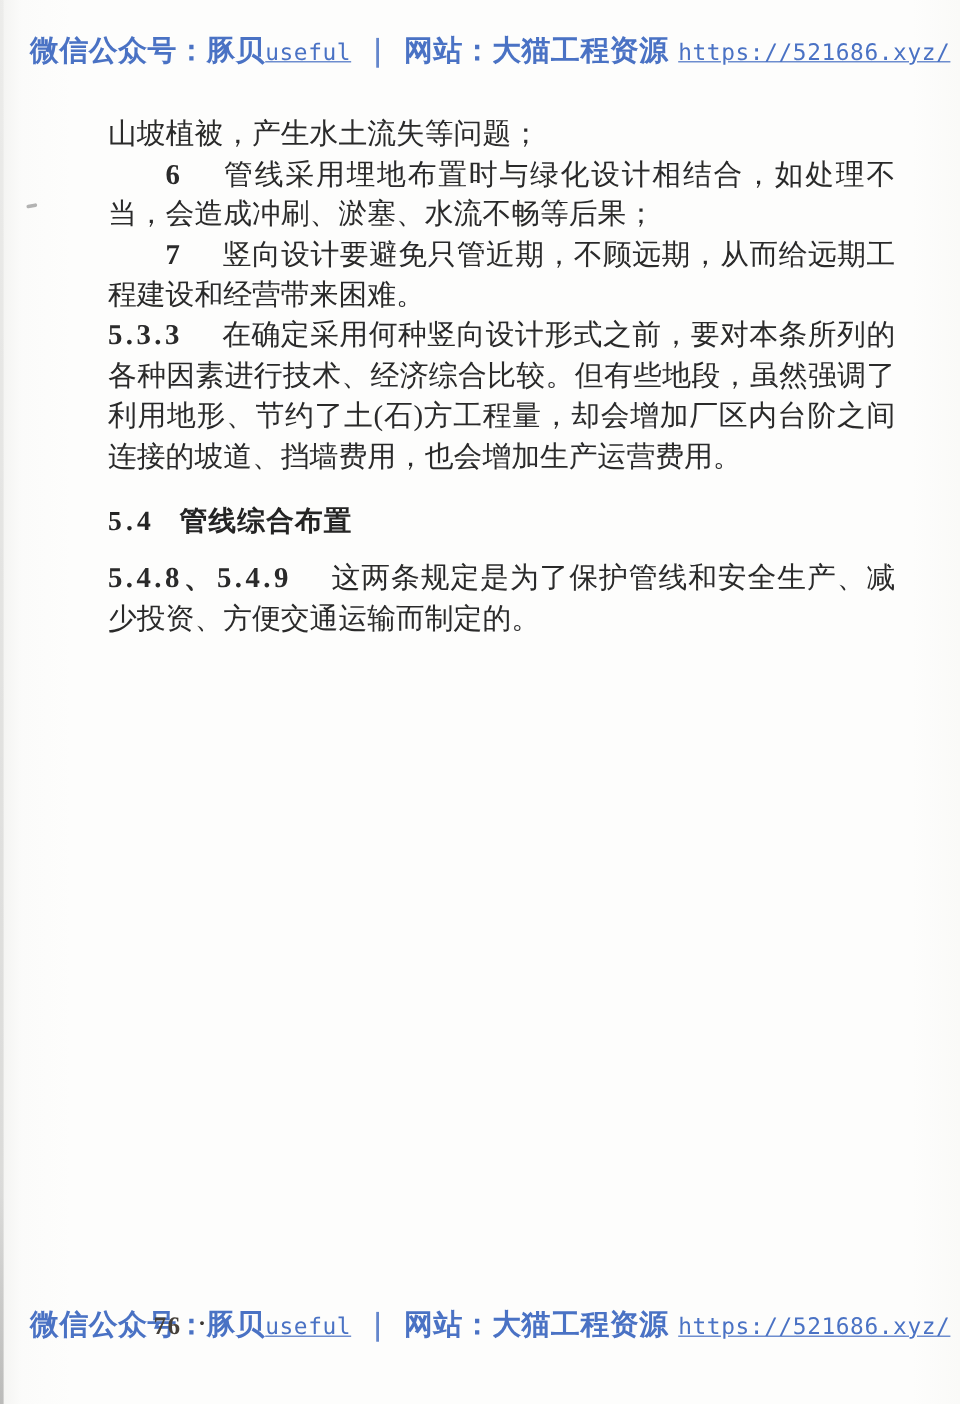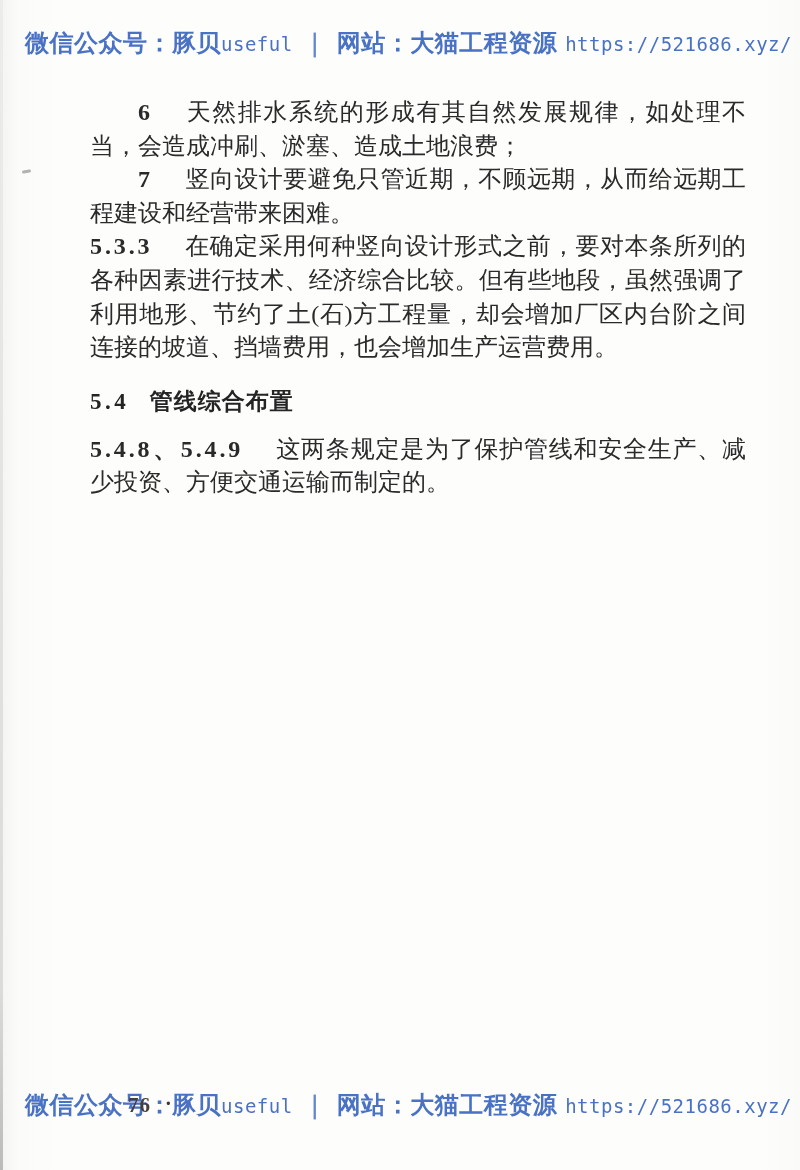--- a/index.html
+++ b/index.html
@@ -29,20 +29,21 @@
     letter-spacing: 0.5px;
     user-select: none;
   }
   .watermark.header { top: 26px; }
   .watermark.footer { top: 1088px; }
   .watermark .cjk { font-family: "Liberation Serif", "DejaVu Serif", serif; font-weight: bold; }
   .watermark .mono {
     font-family: "DejaVu Sans Mono", "Liberation Mono", monospace;
     font-size: 19px;
     letter-spacing: 0.5px;
+    text-decoration: underline;
   }
   .watermark .sep { margin: 0 10px; opacity: 0.85; }
   .watermark .url { margin-left: 8px; }
 
   
   .page-number {
     position: absolute; left: 128px; top: 1093px;
     color: #45403a; font-size: 21px; font-weight: bold;
     font-family: "Liberation Serif", "DejaVu Serif", serif;
     letter-spacing: 1px;
@@ -93,22 +94,23 @@
 
   <div class="watermark header">
     <span class="cjk">微信公众号：豚贝</span><span class="mono">useful</span><span class="cjk sep">｜</span><span class="cjk">网站：大猫工程资源</span><span class="mono url">https://521686.xyz/</span>
   </div>
 
   <div class="artifact-dash"></div>
   <div class="edge-left"></div>
 
   <main class="content">
 
+    <p class="para cont"><span>山坡植被，产生水土流失等问题；</span></p>
 
-    <p class="para item"><span class="num">6</span><span>天然排水系统的形成有其自然发展规律，如处理不当，会造成冲刷、淤塞、造成土地浪费；</span></p>
+    <p class="para item"><span class="num">6</span><span>管线采用埋地布置时与绿化设计相结合，如处理不当，会造成冲刷、淤塞、水流不畅等后果；</span></p>
 
     <p class="para item"><span class="num">7</span><span>竖向设计要避免只管近期，不顾远期，从而给远期工程建设和经营带来困难。</span></p>
 
     <p class="para clause"><span class="num">5.3.3</span><span>在确定采用何种竖向设计形式之前，要对本条所列的各种因素进行技术、经济综合比较。但有些地段，虽然强调了利用地形、节约了土(石)方工程量，却会增加厂区内台阶之间连接的坡道、挡墙费用，也会增加生产运营费用。</span></p>
 
     <h2 class="heading"><span class="hnum">5.4</span><span>管线综合布置</span></h2>
 
 
     <p class="para clause"><span class="num">5.4.8、5.4.9</span><span>这两条规定是为了保护管线和安全生产、减少投资、方便交通运输而制定的。</span></p>
 

